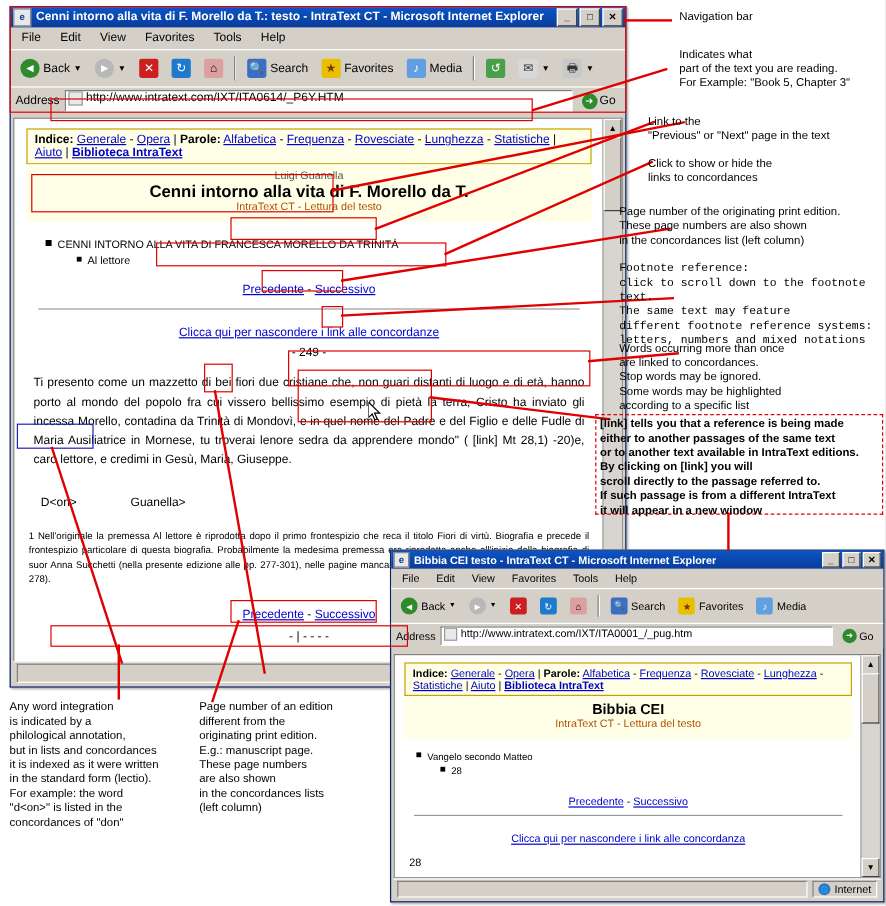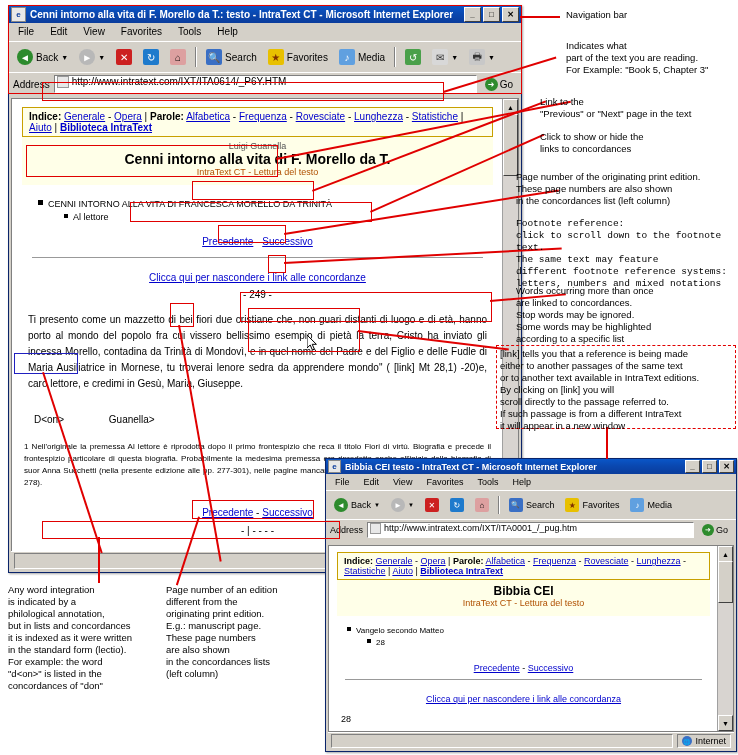--- a/index.html
+++ b/index.html
@@ -426,21 +426,21 @@
 <div class="ann" style="left:516px;top:218px;width:220px;white-space:pre-line;font-family:Liberation Mono, monospace;">Footnote reference:
 click to scroll down to the footnote text.
 The same text may feature
 different footnote reference systems:
 letters, numbers and mixed notations</div>
 <div class="ann" style="left:516px;top:285px;width:220px;white-space:pre-line;">Words occurring more than once
 are linked to concordances.
 Stop words may be ignored.
 Some words may be highlighted
 according to a specific list</div>
-<div class="ann" style="left:500px;top:348px;width:234px;white-space:pre-line;font-weight:normal;">[link] tells you that a reference is being made
+<div class="ann" style="left:500px;top:348px;width:234px;white-space:pre-line;font-weight:bold;">[link] tells you that a reference is being made
 either to another passages of the same text
 or to another text available in IntraText editions.
 By clicking on [link] you will
 scroll directly to the passage referred to.
 If such passage is from a different IntraText
 it will appear in a new window</div>
 <div class="ann" style="left:8px;top:584px;width:150px;white-space:pre-line;">Any word integration
 is indicated by a
 philological annotation,
 but in lists and concordances

